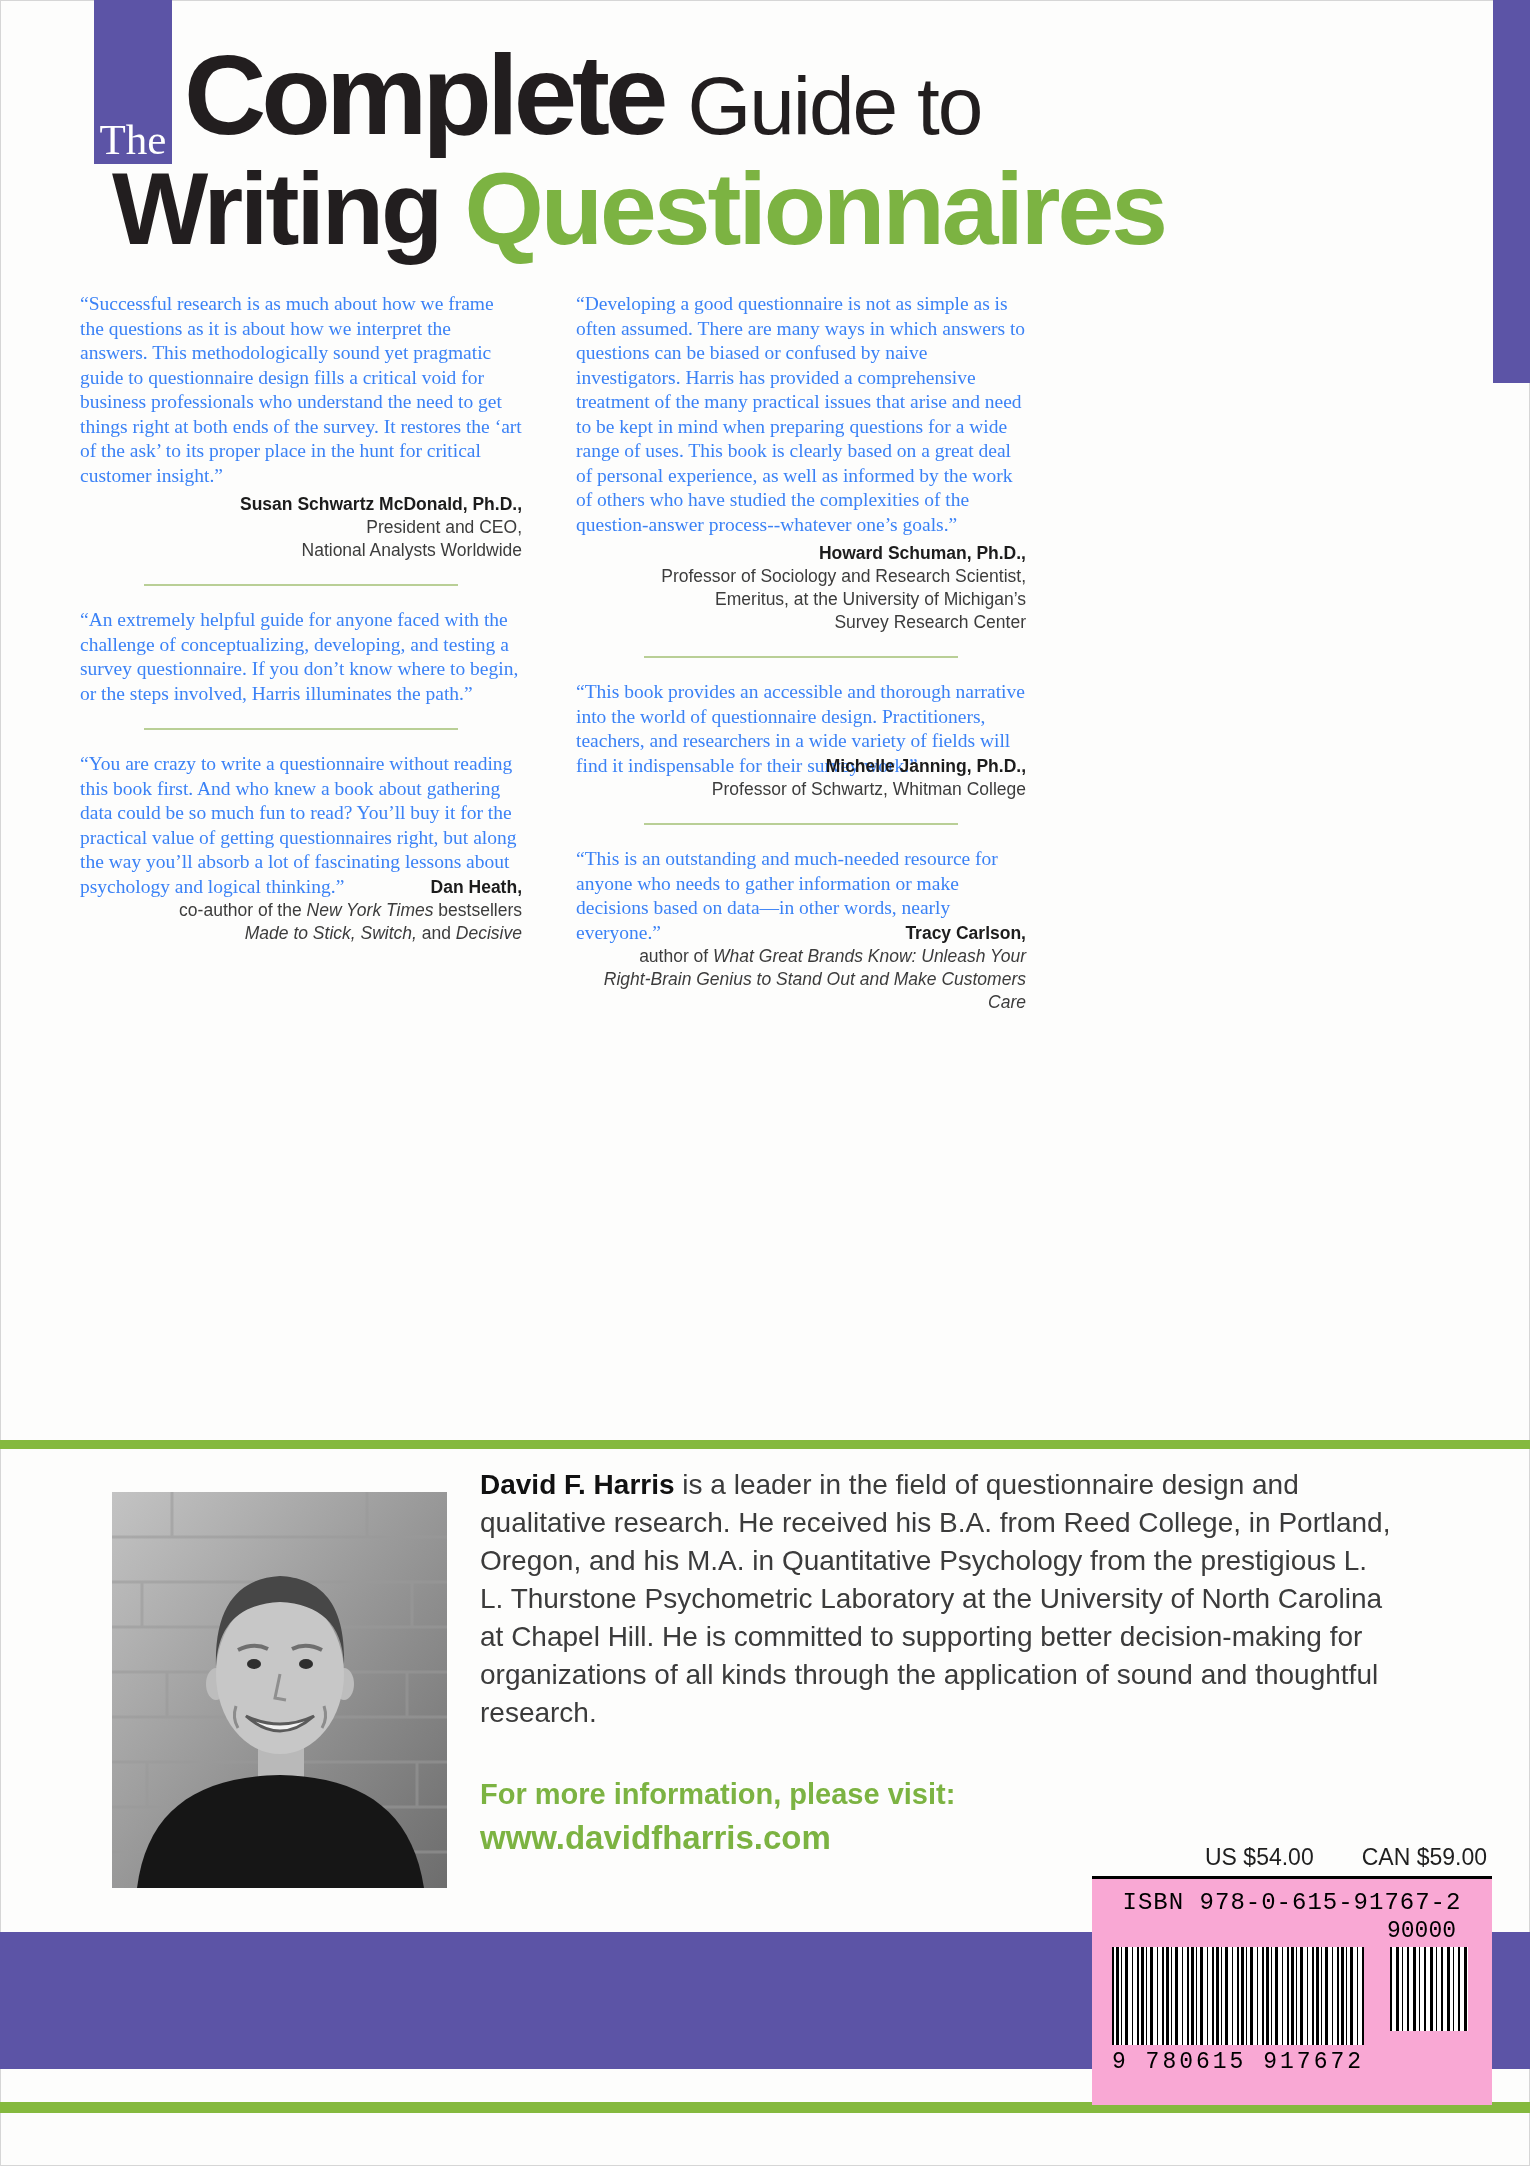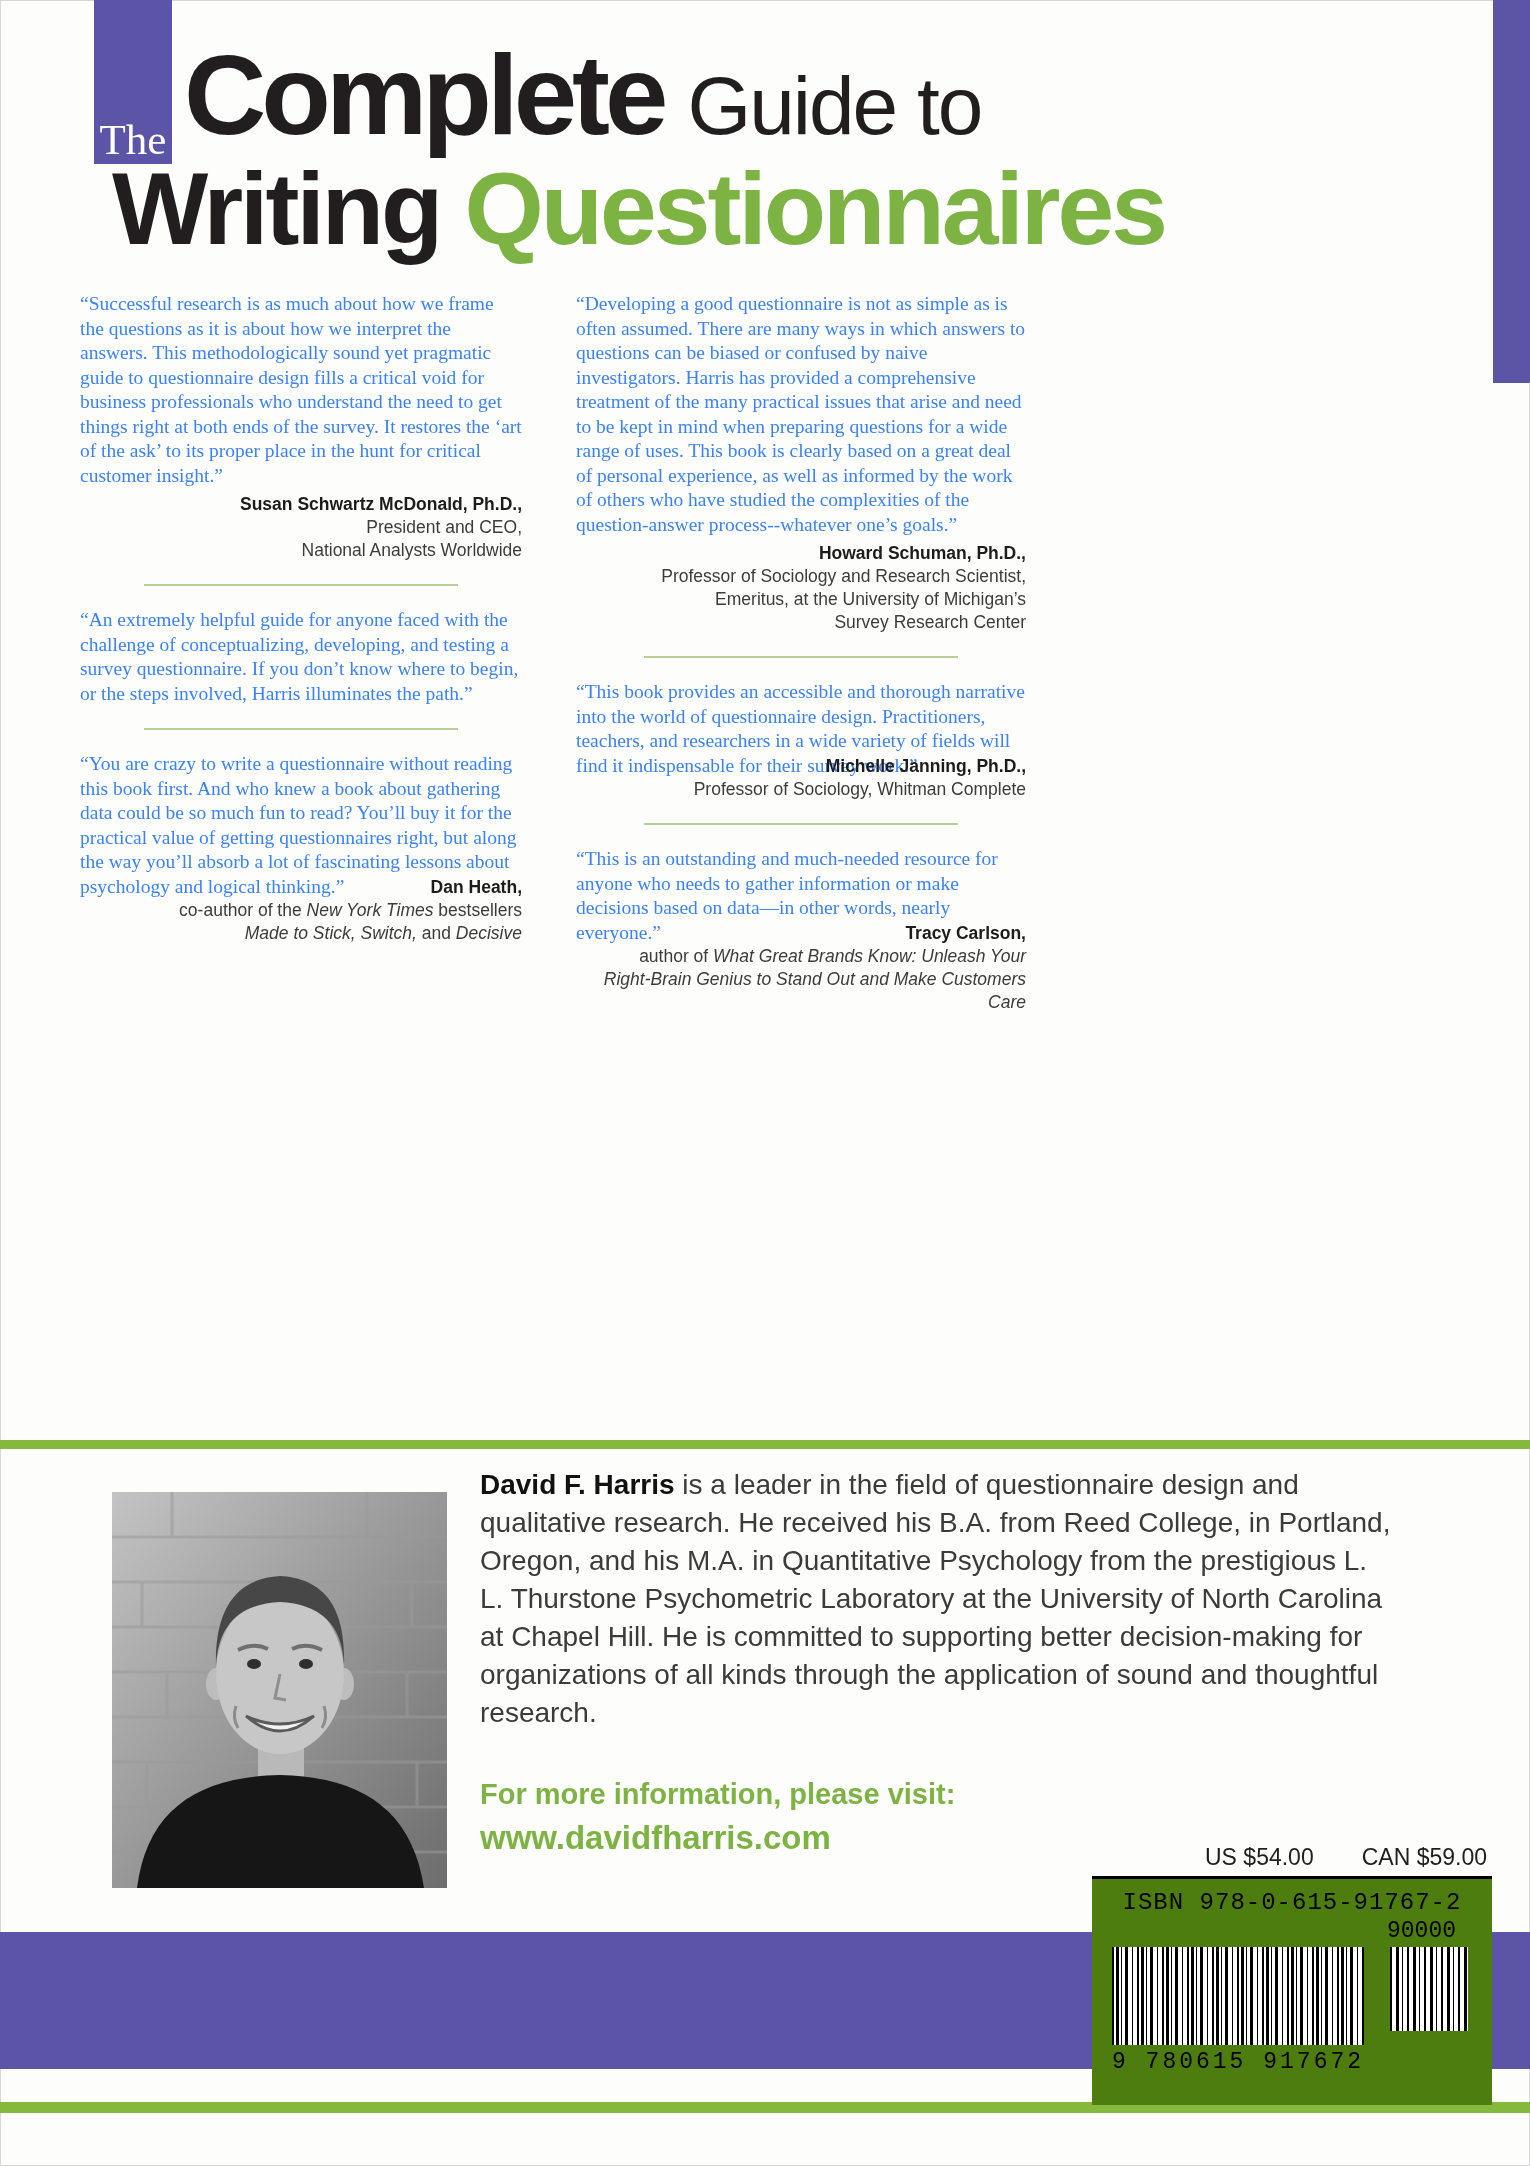--- a/index.html
+++ b/index.html
@@ -44,21 +44,21 @@
   .photo{position:absolute;left:112px;top:1492px;width:335px;height:396px;}
   .photo svg{display:block;width:100%;height:100%;}
   .bio{position:absolute;left:480px;top:1466px;width:912px;}
   .bio-text{margin:0;font-size:28px;line-height:38px;color:#3b3b3b;}
   .bio-text .seg-b{color:#111;}
   .more-info{margin-top:46px;font-weight:700;font-size:29px;color:#7cb342;}
   .website{margin-top:8px;font-weight:700;font-size:33px;color:#7cb342;}
   .price-row{position:absolute;left:1205px;top:1844px;display:flex;gap:48px;font-size:23px;color:#1f1f1f;}
   
   .isbn-box{
-    position:absolute;left:1092px;top:1876px;width:400px;height:229px;background:#4d7c0f;z-index:5;
+    position:absolute;left:1092px;top:1876px;width:400px;height:229px;background:#f9a8d4;z-index:5;
     border-top:3px solid #000;box-sizing:border-box;
     font-family:"Liberation Mono",monospace;color:#000;
   }
   .isbn-line{margin-top:10px;text-align:center;font-size:24px;letter-spacing:1px;}
   .addon-num{margin-top:2px;padding-right:36px;text-align:right;font-size:23px;}
   .bars-row{display:flex;align-items:flex-start;padding:3px 16px 0 20px;gap:26px;}
   .bars-main{width:252px;height:98px;background-color:#fff;background-image:repeating-linear-gradient(90deg,#000 0 2px,#fff 2px 4px,#000 4px 7px,#fff 7px 9px,#000 9px 10px,#fff 10px 13px,#000 13px 16px,#fff 16px 20px,#000 20px 21px,#fff 21px 25px);}
   .bars-addon{width:78px;height:84px;background-image:repeating-linear-gradient(90deg,#000 0 2px,#fff 2px 6px,#000 6px 9px,#fff 9px 12px,#000 12px 13px,#fff 13px 17px);}
   .digits-line{padding-left:20px;margin-top:4px;font-size:23px;letter-spacing:3px;}
 </style>
@@ -114,21 +114,21 @@
         <div class="attr-line"><span>Professor of Sociology and Research Scientist,</span></div>
         <div class="attr-line"><span>Emeritus, at the University of Michigan’s</span></div>
         <div class="attr-line"><span>Survey Research Center</span></div>
       </div>
     </div>
     <div class="q-divider"></div>
     <div class="quote-block">
       <p class="quote-text">“This book provides an accessible and thorough narrative into the world of questionnaire design. Practitioners, teachers, and researchers in a wide variety of fields will find it indispensable for their survey work.”</p>
       <div class="attribution attr-overlap">
         <div class="attr-line"><span class="seg-b">Michelle Janning, Ph.D.,</span></div>
-        <div class="attr-line"><span>Professor of Sociology, Whitman Complete</span></div>
+        <div class="attr-line"><span>Professor of Schwartz, Whitman College</span></div>
       </div>
     </div>
     <div class="q-divider"></div>
     <div class="quote-block">
       <p class="quote-text">“This is an outstanding and much-needed resource for anyone who needs to gather information or make decisions based on data—in other words, nearly everyone.”</p>
       <div class="attribution attr-overlap">
         <div class="attr-line"><span class="seg-b">Tracy Carlson,</span></div>
         <div class="attr-line"><span>author of </span><span class="seg-i">What Great Brands Know: Unleash Your</span></div>
         <div class="attr-line"><span class="seg-i">Right-Brain Genius to Stand Out and Make Customers Care</span></div>
       </div>

